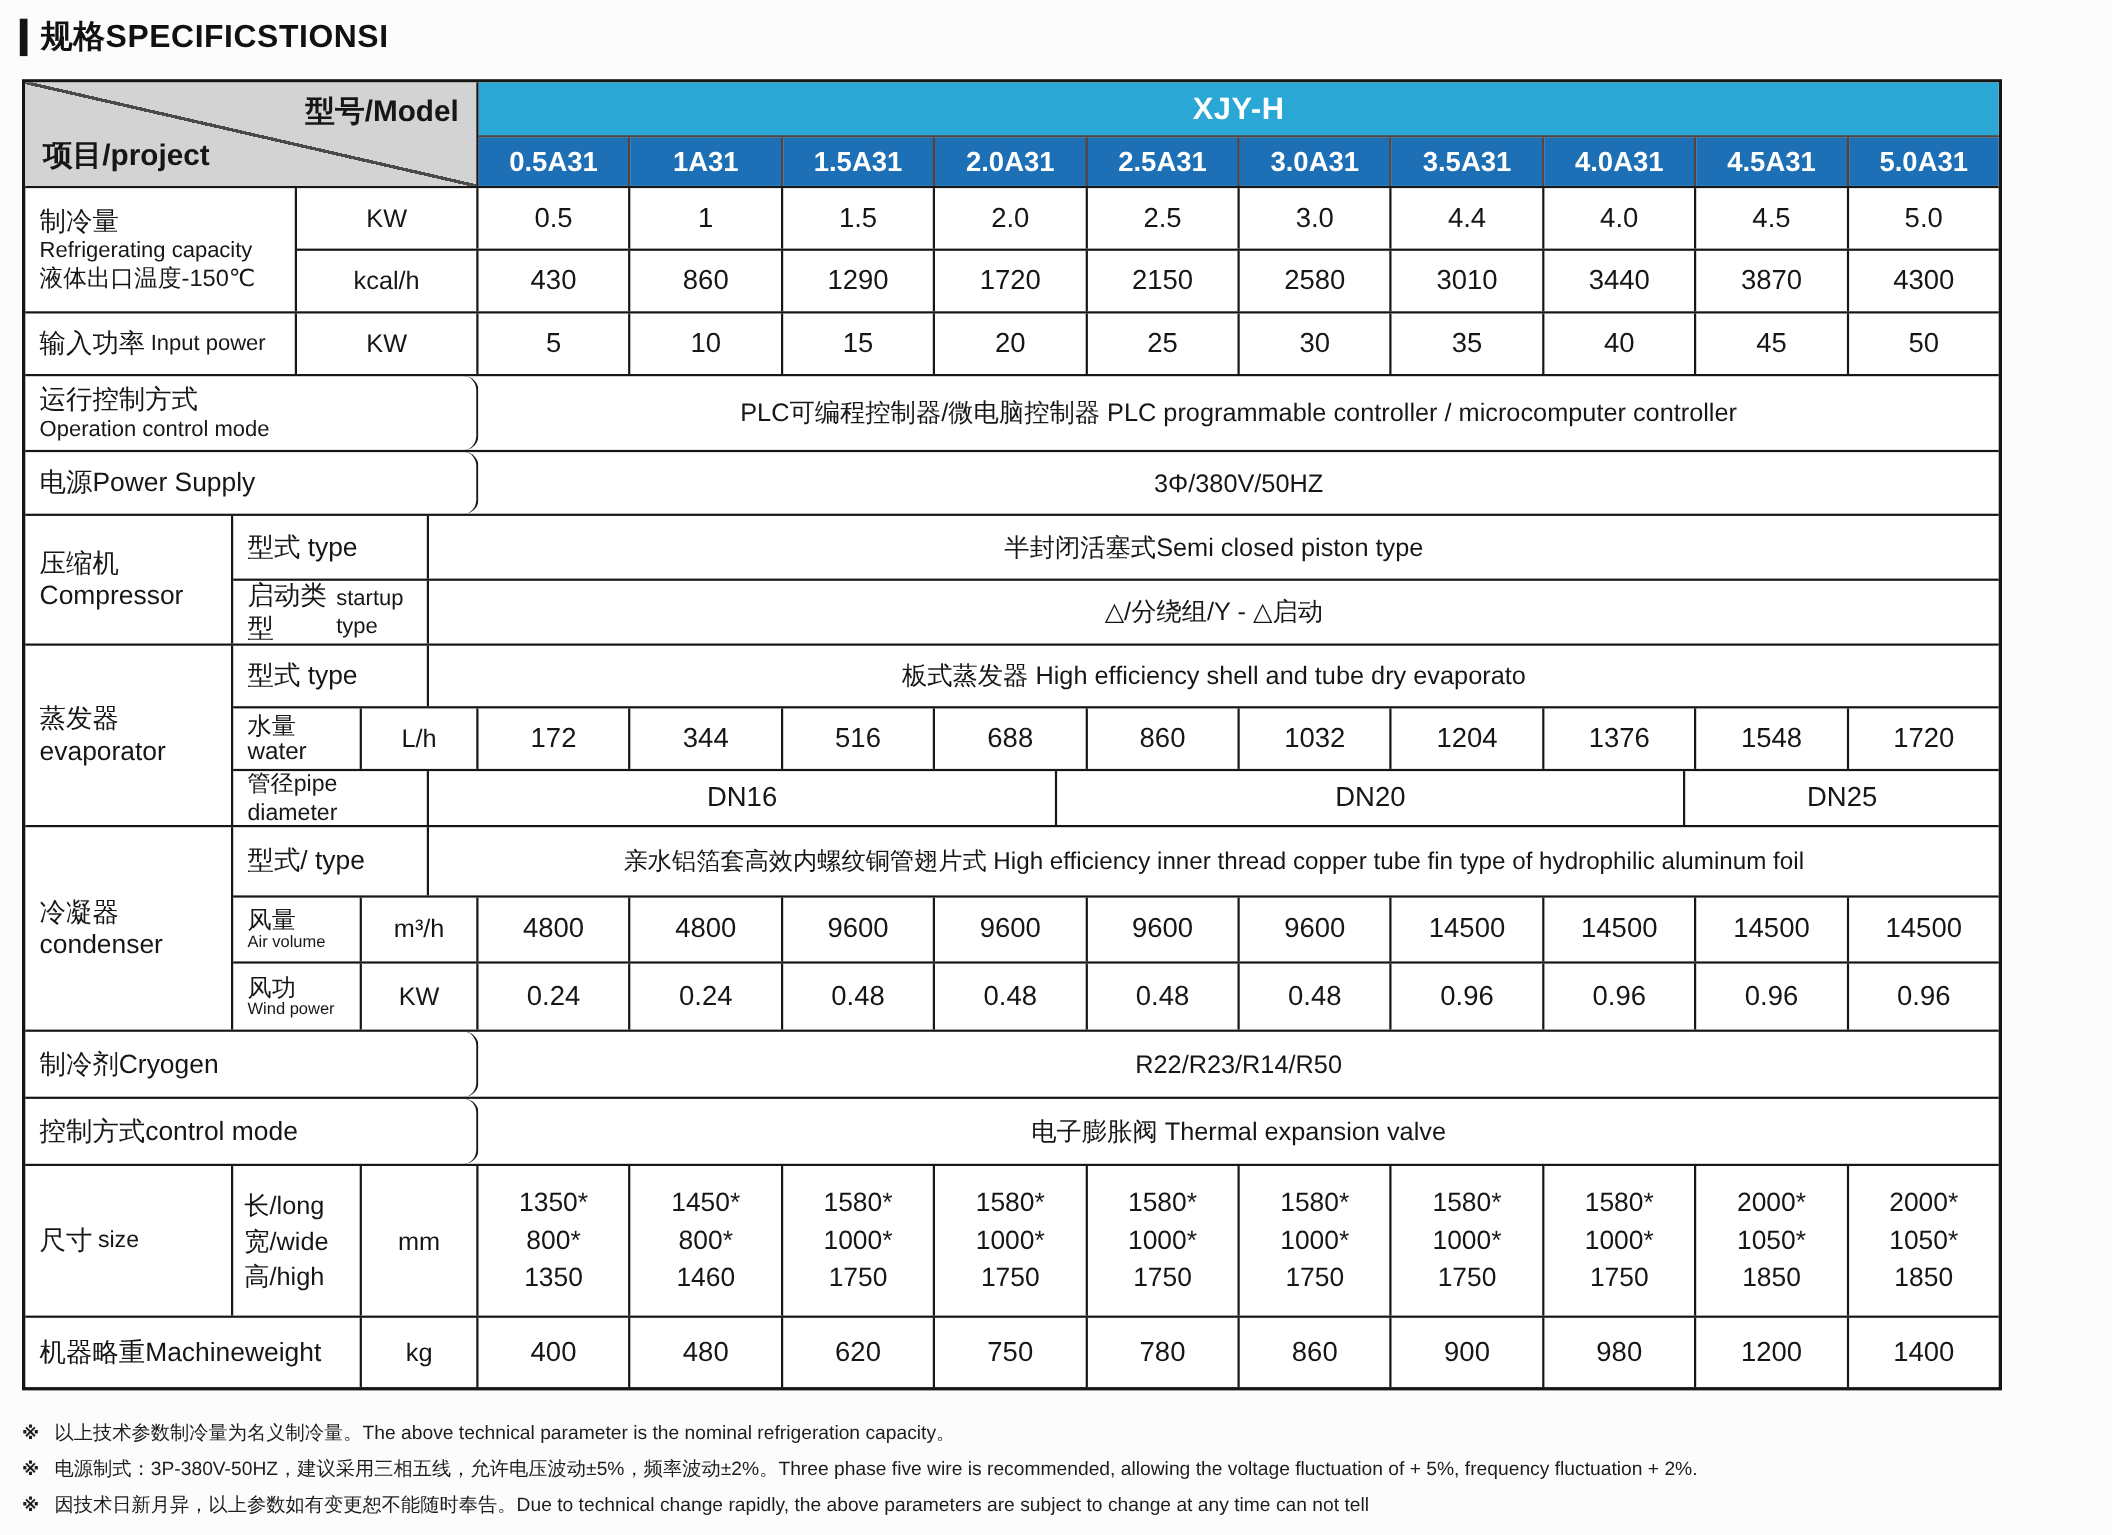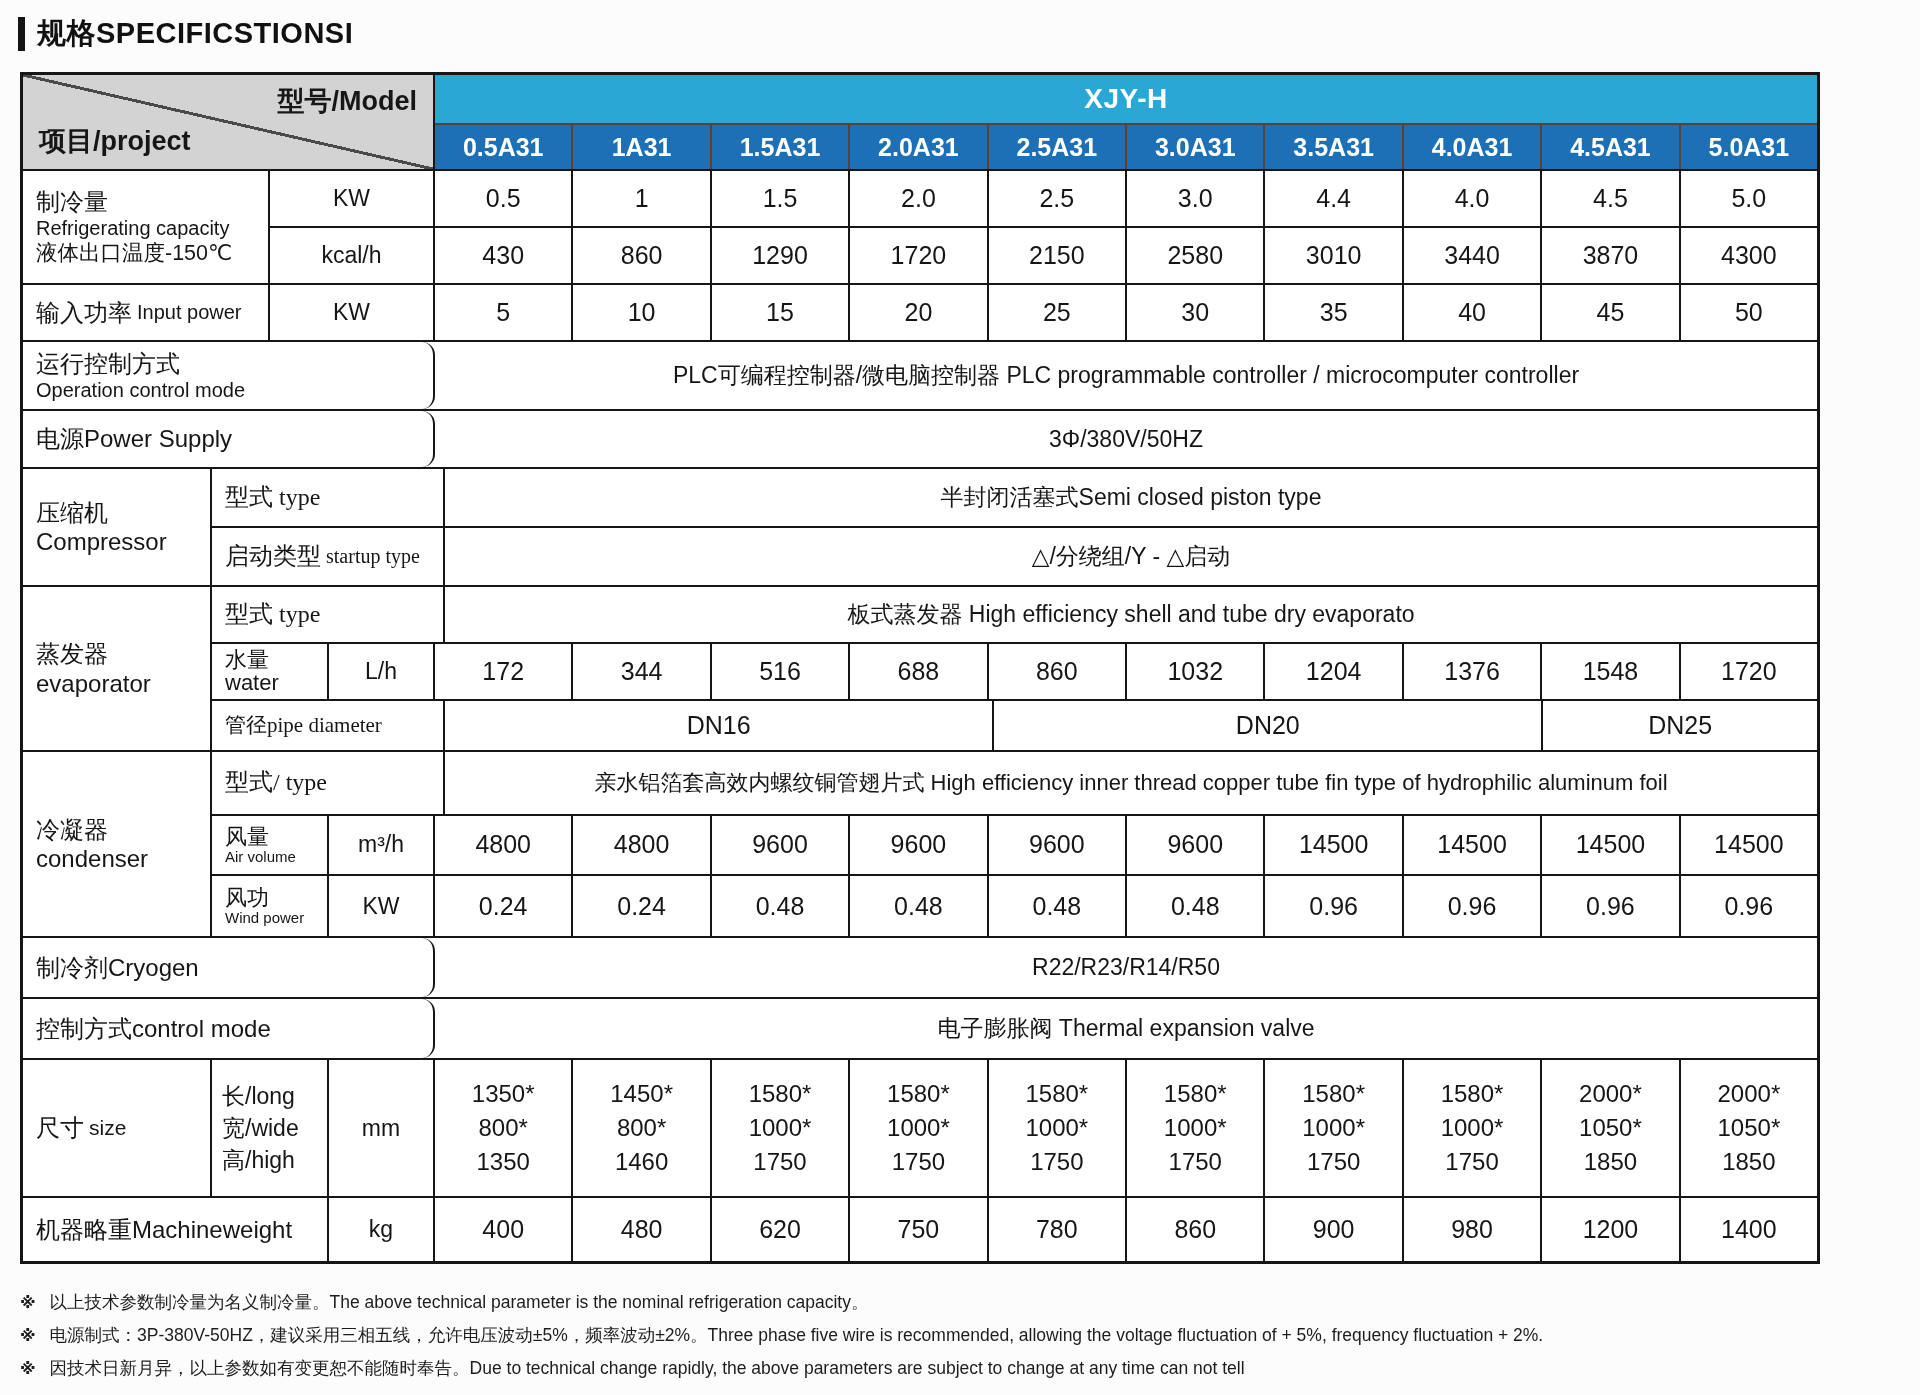--- a/index.html
+++ b/index.html
@@ -20,21 +20,21 @@
   .stack > .r2:last-child { border-bottom:none; }
   .c { border-right:2px solid #161616; display:flex; align-items:center; justify-content:center; text-align:center; min-width:0; }
   .c-last { border-right:none !important;text-align:center; }
   .data { flex:1; display:flex; min-width:0; }
   .data > .c { flex:1; font-size:25px; }
   .data > .c:last-child { border-right:none; }
   .span4 { flex:4 !important; } .span2 { flex:2 !important; }
 
   
   .w-label  { width:189px; flex:none; }  
-  .w-sub    { width:233px; flex:none;font-family:Liberation Serif, serif; }  
+  .w-sub    { width:178px; flex:none; }  
   .w-sub1   { width:117px; flex:none; }  
   .w-sub2   { width:106px; flex:none; }  
   .w-lab2   { width:247px; flex:none; }  
   .w-unit2  { width:165px; flex:none; }  
   .w-labfull{ width:412px; flex:none;border-radius:13px; }  
   .w-wlab   { width:306px; flex:none; }  
 
   
   .sec-header { height:96px; }
   .corner { width:412px; flex:none; position:relative;

